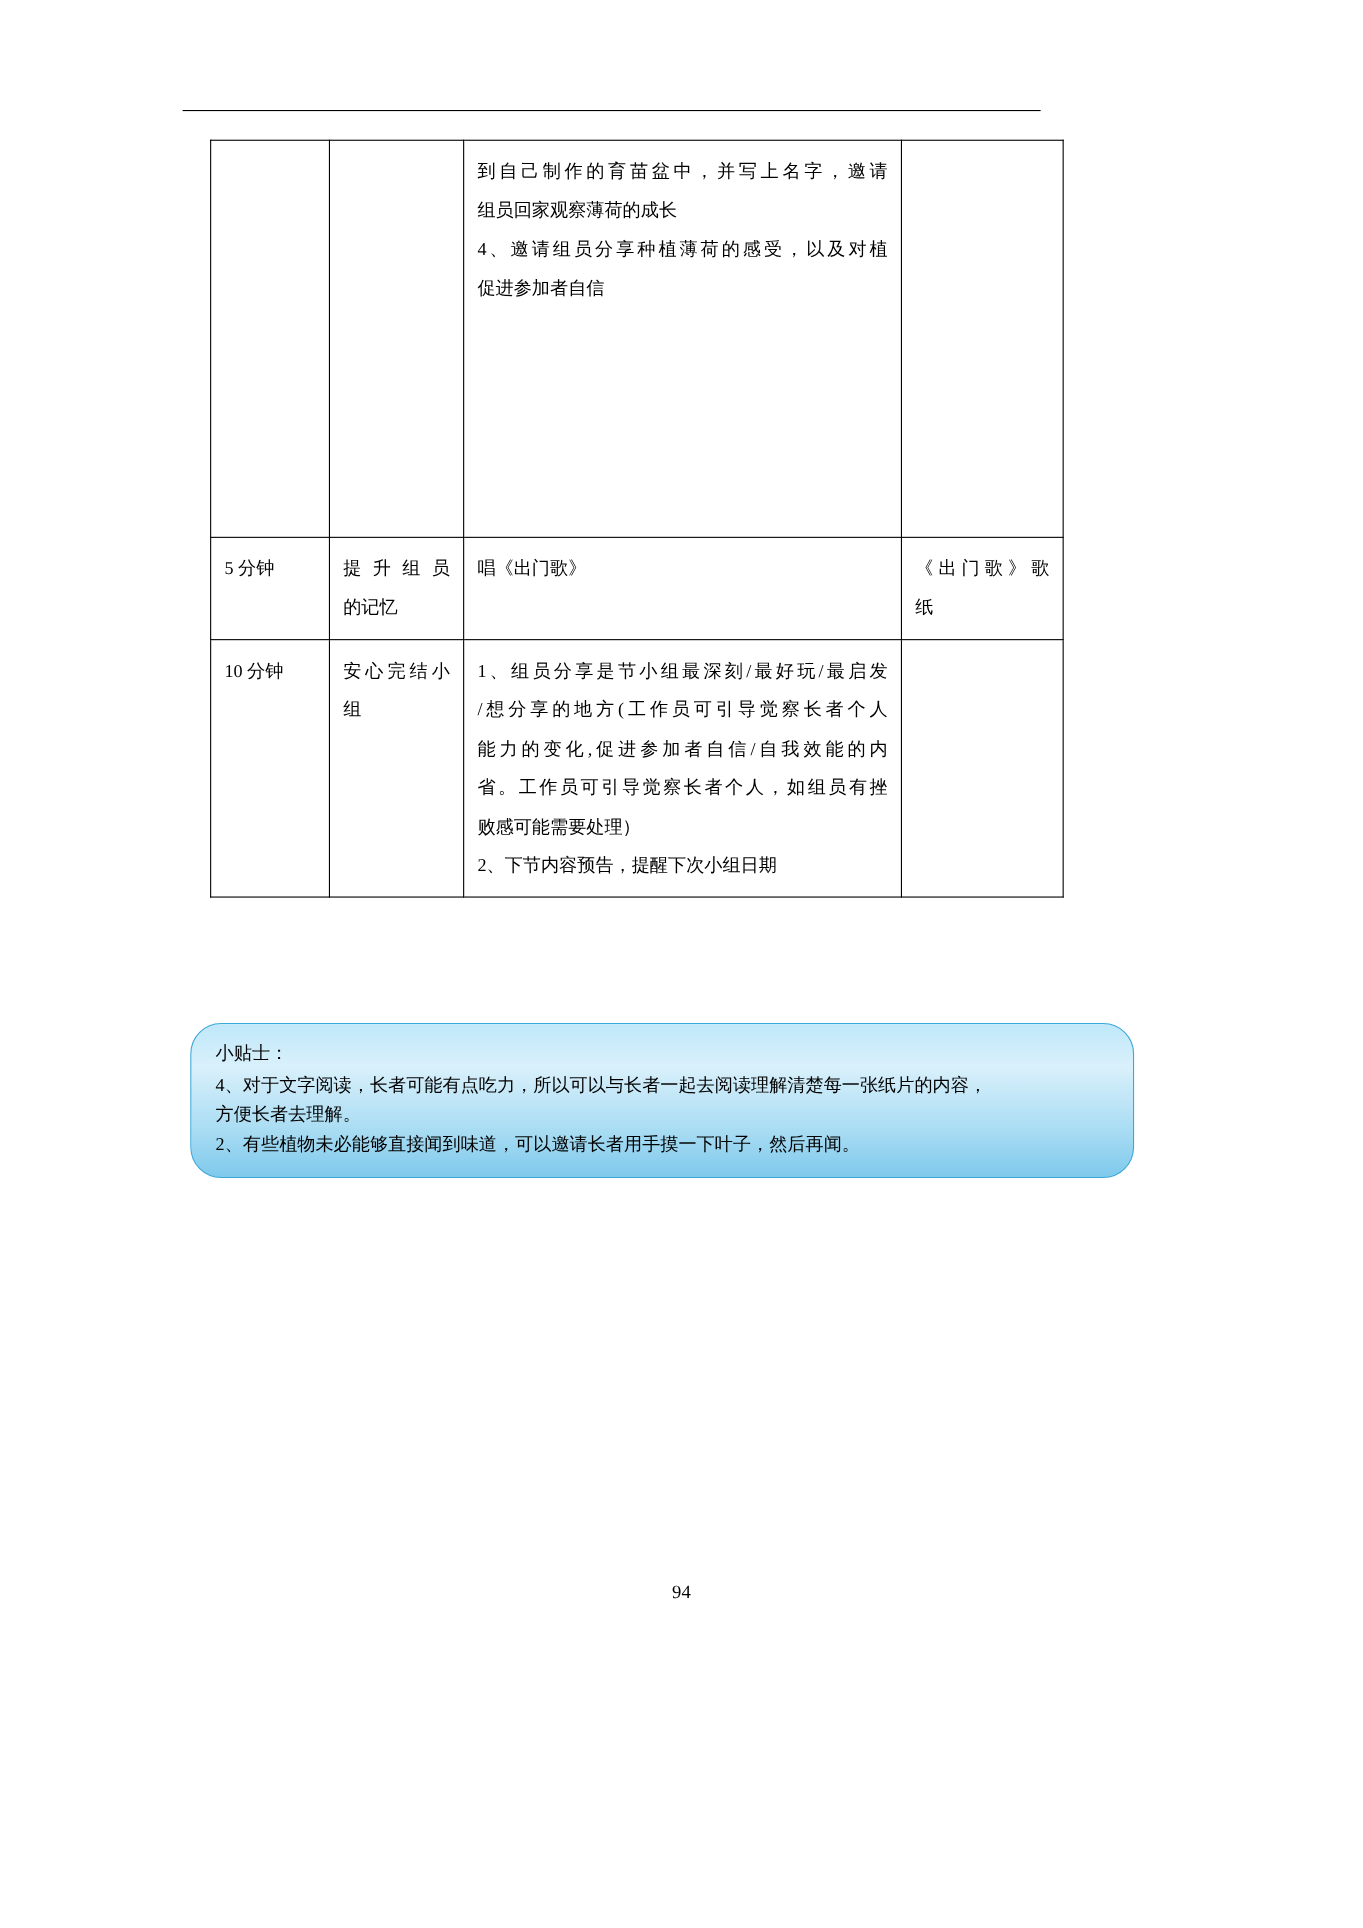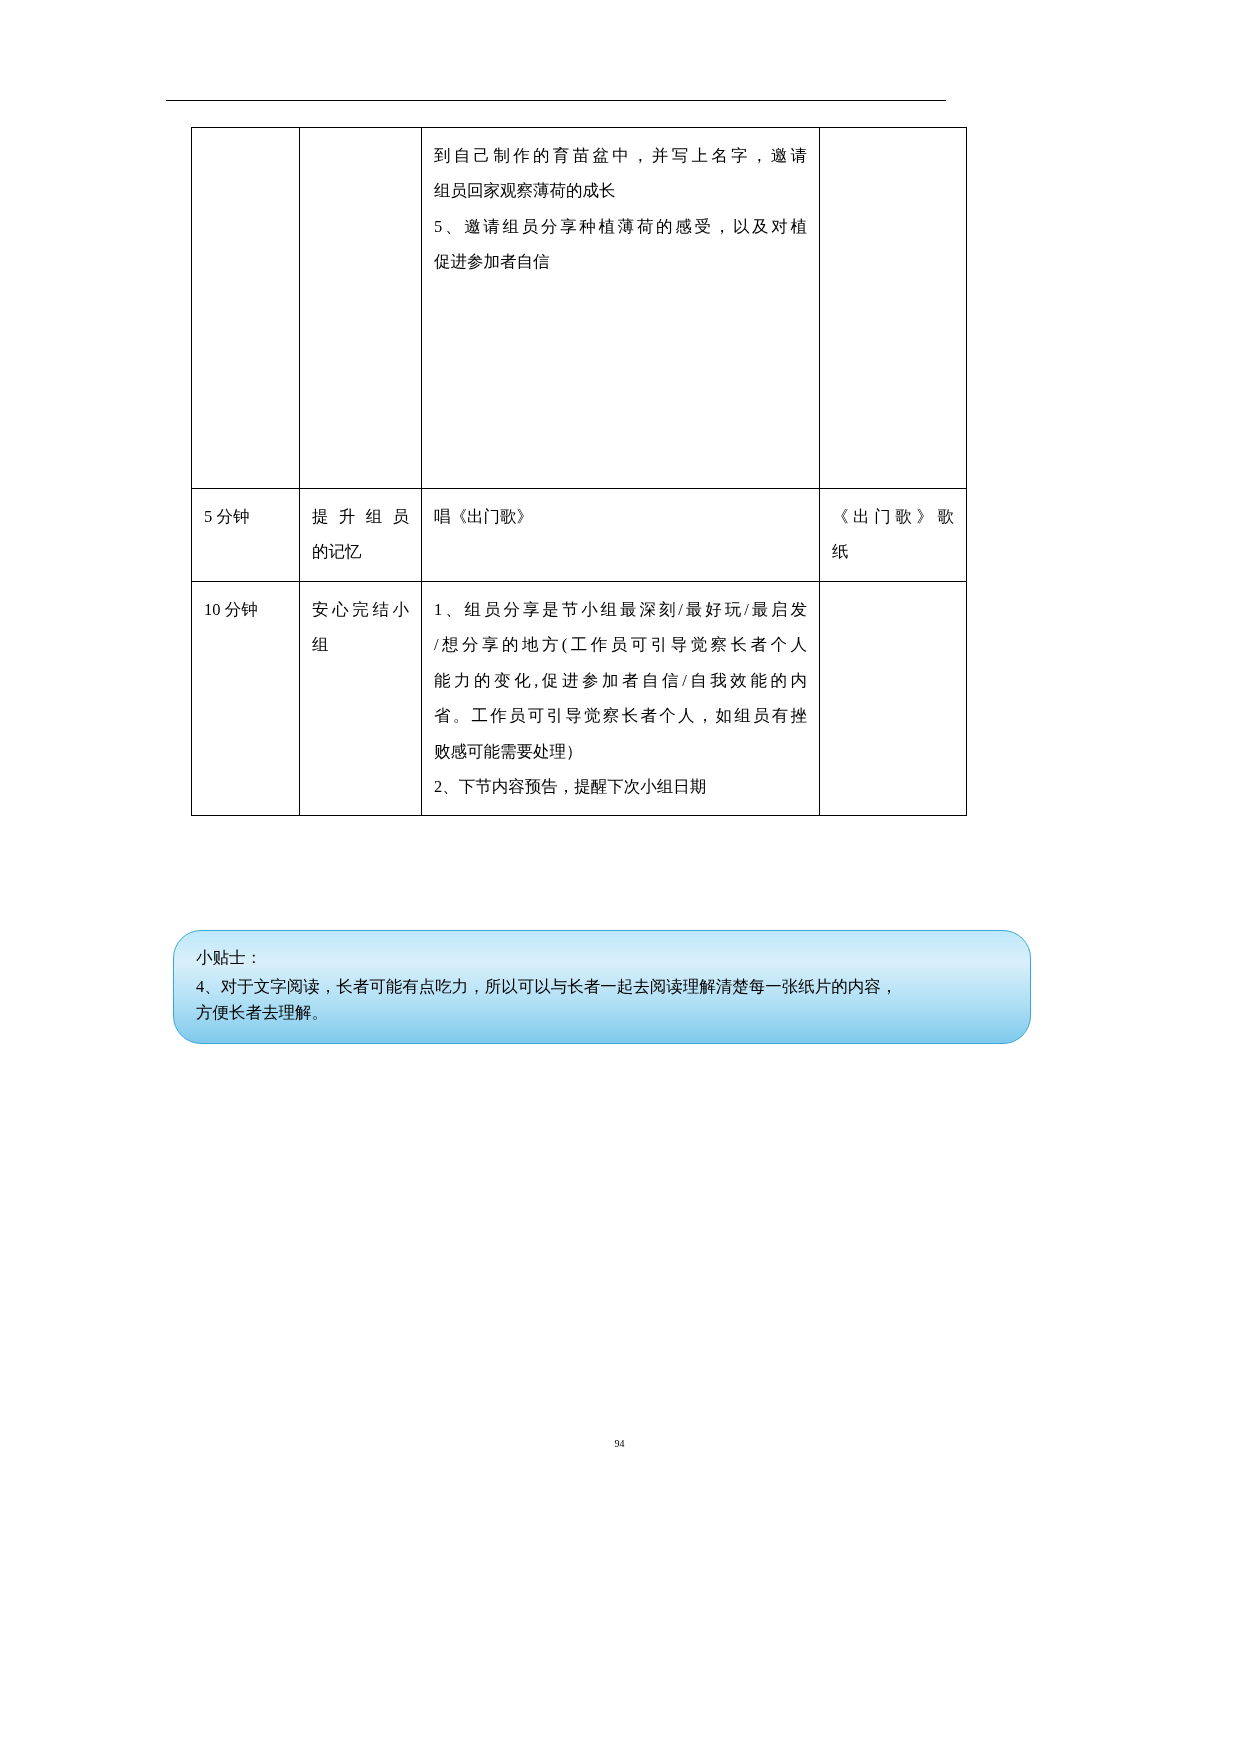--- a/index.html
+++ b/index.html
@@ -85,21 +85,21 @@
   }
   .tips .t-line { margin: 0; }
   .tips .t-title { margin: 0 0 2px 0; }
 
   .page-number {
     position: absolute;
     left: 0;
     top: 1438px;
     width: 1239px;
     text-align: center;
-    font-size: 10px;
+    font-size: 17px;
     font-family: "Liberation Serif", serif;
   }
 </style>
 </head>
 <body>
 
 <div class="page">
 
   <div class="header-rule"></div>
 
@@ -113,21 +113,21 @@
     <tbody>
       <tr>
         <td class="cell-empty"></td>
         <td class="cell-empty"></td>
         <td class="r1-c3 justify-cn">
           <p class="p">
               <span class="spread-line">到自己制作的育苗盆中，并写上名字，邀请</span>
             </p>
           <p class="p"><span>组员回家观察薄荷的成长</span></p>
           <p class="p">
-              <span class="spread-line">5、邀请组员分享种植薄荷的感受，以及对植</span>
+              <span class="spread-line">4、邀请组员分享种植薄荷的感受，以及对植</span>
             </p>
           <p class="p"><span>促进参加者自信</span></p>
         </td>
         <td class="cell-empty"></td>
       </tr>
 
       <tr class="r2">
         <td>5 分钟</td>
         <td>
           <p class="p">
@@ -172,17 +172,18 @@
         </td>
         <td class="cell-empty"></td>
       </tr>
     </tbody>
   </table>
 
   <div class="tips">
     <p class="t-title">小贴士：</p>
     <p class="t-line">4、对于文字阅读，长者可能有点吃力，所以可以与长者一起去阅读理解清楚每一张纸片的内容，</p>
     <p class="t-line">方便长者去理解。</p>
+    <p class="t-line">2、有些植物未必能够直接闻到味道，可以邀请长者用手摸一下叶子，然后再闻。</p>
   </div>
 
   <div class="page-number">94</div>
 
 </div>
 
 </body></html>

